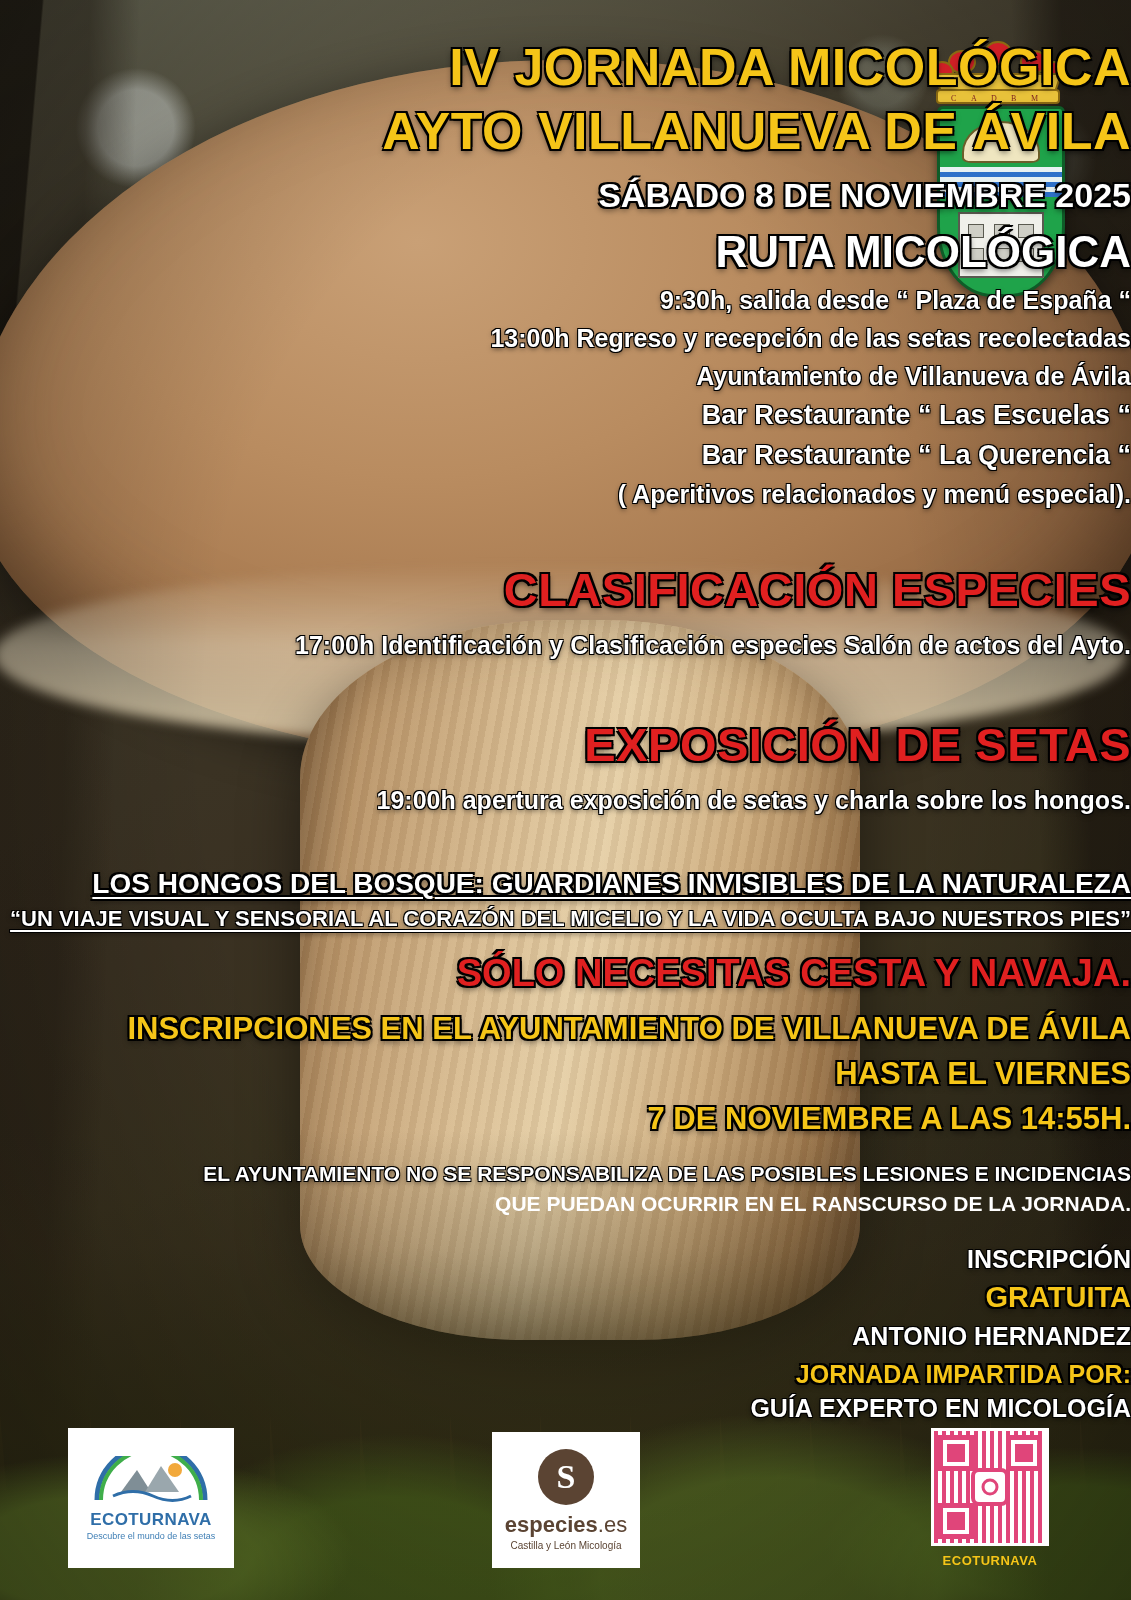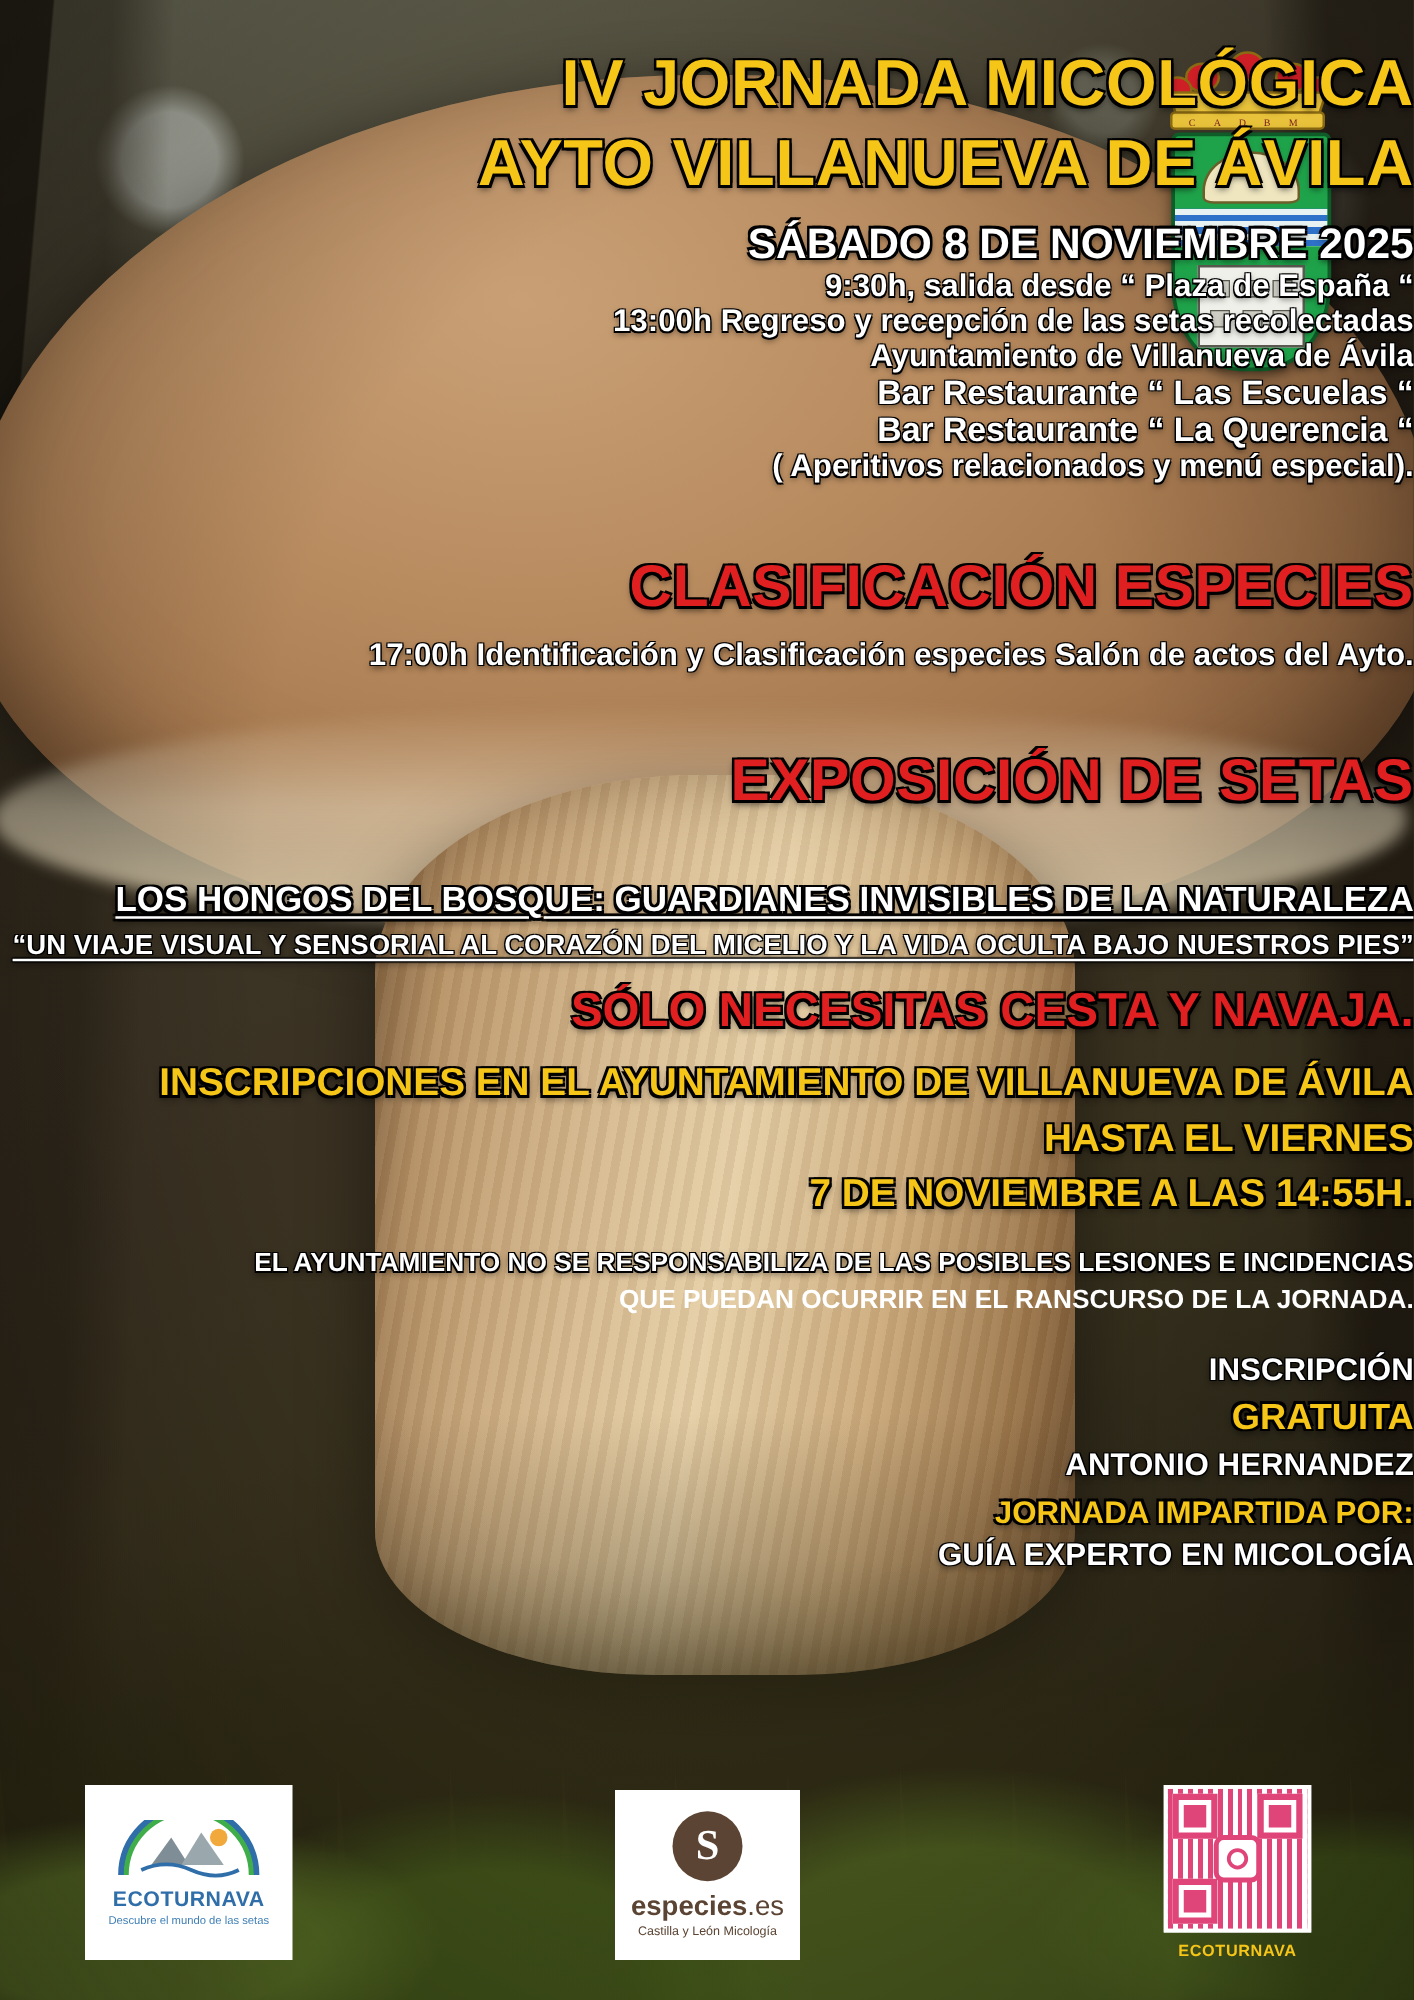--- a/index.html
+++ b/index.html
@@ -149,20 +149,21 @@
     font-weight: 800;
     color: #ffffff;
   }
   .h-route {
     margin-top: 12px;
     font-size: 44px;
     font-weight: 800;
     color: #ffffff;
   }
   .line {
+    margin-top: 10px;
     font-size: 25px;
     font-weight: 700;
     color: #ffffff;
   }
   .line.big { font-size: 27px; }
   .section-red {
     font-size: 47px;
     font-weight: 900;
     color: #e02020;
     letter-spacing: .5px;
@@ -490,32 +491,34 @@
         <span class="w" style="left:34px;top:34px"></span>
         <span class="w" style="left:58px;top:34px"></span>
       </div>
     </div>
   </div>
 
   <div class="content">
     <h1 class="t title title-1 stroke-dark">IV JORNADA MICOLÓGICA</h1>
     <h1 class="t title title-2 stroke-dark">AYTO  VILLANUEVA DE ÁVILA</h1>
     <p class="t subtitle stroke-dark">SÁBADO 8 DE NOVIEMBRE 2025</p>
+    <p class="t h-route stroke-dark">RUTA MICOLÓGICA</p>
 
     <p class="t line stroke-soft">9:30h, salida desde “ Plaza de España “</p>
     <p class="t line stroke-soft">13:00h Regreso y recepción de las setas recolectadas</p>
     <p class="t line stroke-soft">Ayuntamiento de Villanueva de Ávila</p>
     <p class="t line big stroke-soft">Bar Restaurante “ Las Escuelas “</p>
     <p class="t line big stroke-soft">Bar Restaurante “ La Querencia “</p>
     <p class="t line stroke-soft">( Aperitivos relacionados y menú especial).</p>
 
     <p class="t section-red sec-1 stroke-dark">CLASIFICACIÓN ESPECIES</p>
     <p class="t under-line stroke-soft">17:00h Identificación y Clasificación especies Salón de actos del Ayto.</p>
 
     <p class="t section-red sec-2 stroke-dark">EXPOSICIÓN DE SETAS</p>
+    <p class="t under-line stroke-soft">19:00h apertura exposición de setas y charla sobre los hongos.</p>
 
     <p class="t talk-title stroke-dark">LOS HONGOS DEL BOSQUE: GUARDIANES INVISIBLES DE LA NATURALEZA</p>
     <p class="t talk-sub stroke-soft">“UN VIAJE VISUAL Y SENSORIAL AL CORAZÓN DEL MICELIO Y LA VIDA OCULTA BAJO NUESTROS PIES”</p>
 
     <p class="t need stroke-dark">SÓLO NECESITAS CESTA Y NAVAJA.</p>
 
     <p class="t reg-1 stroke-dark">INSCRIPCIONES EN EL AYUNTAMIENTO DE  VILLANUEVA DE ÁVILA</p>
     <p class="t reg-2 stroke-dark">HASTA EL  VIERNES</p>
     <p class="t reg-3 stroke-dark">7  DE NOVIEMBRE A LAS 14:55H.</p>
 

